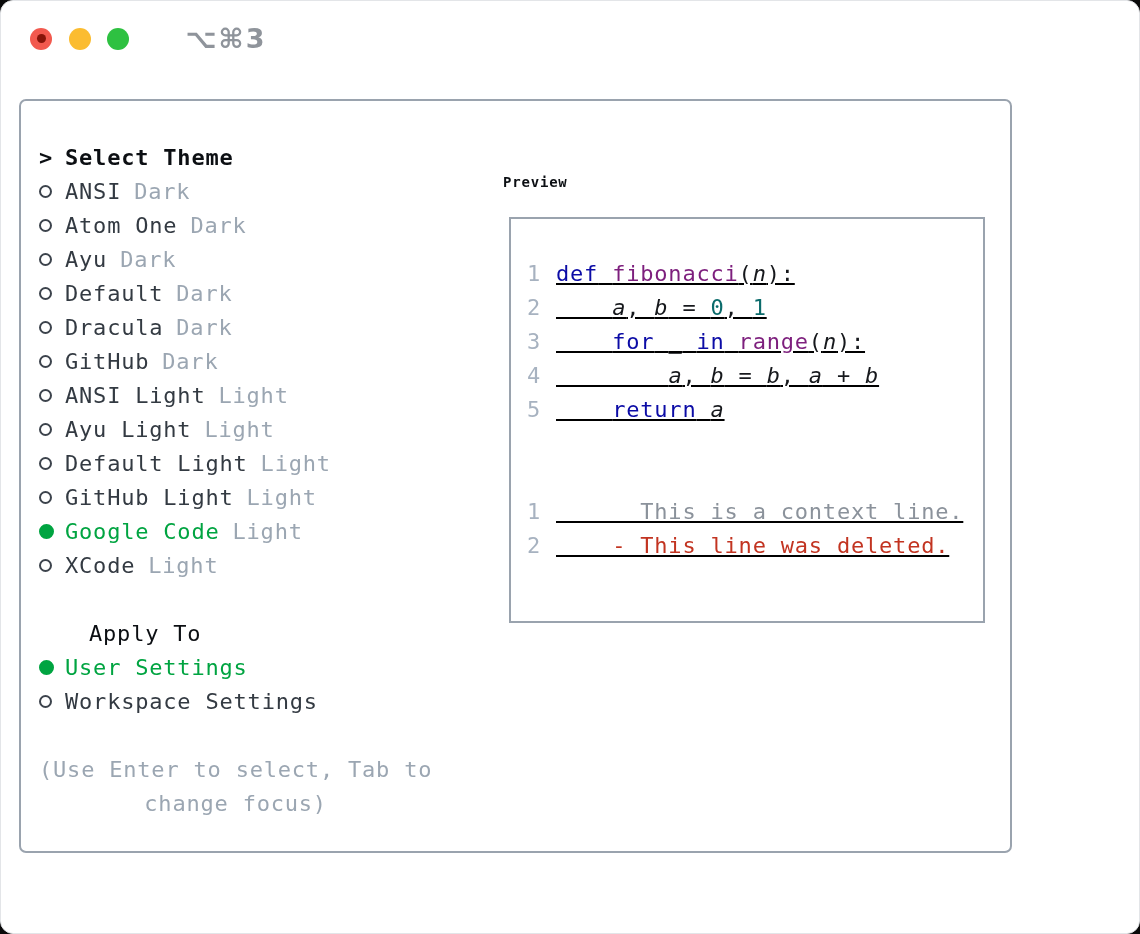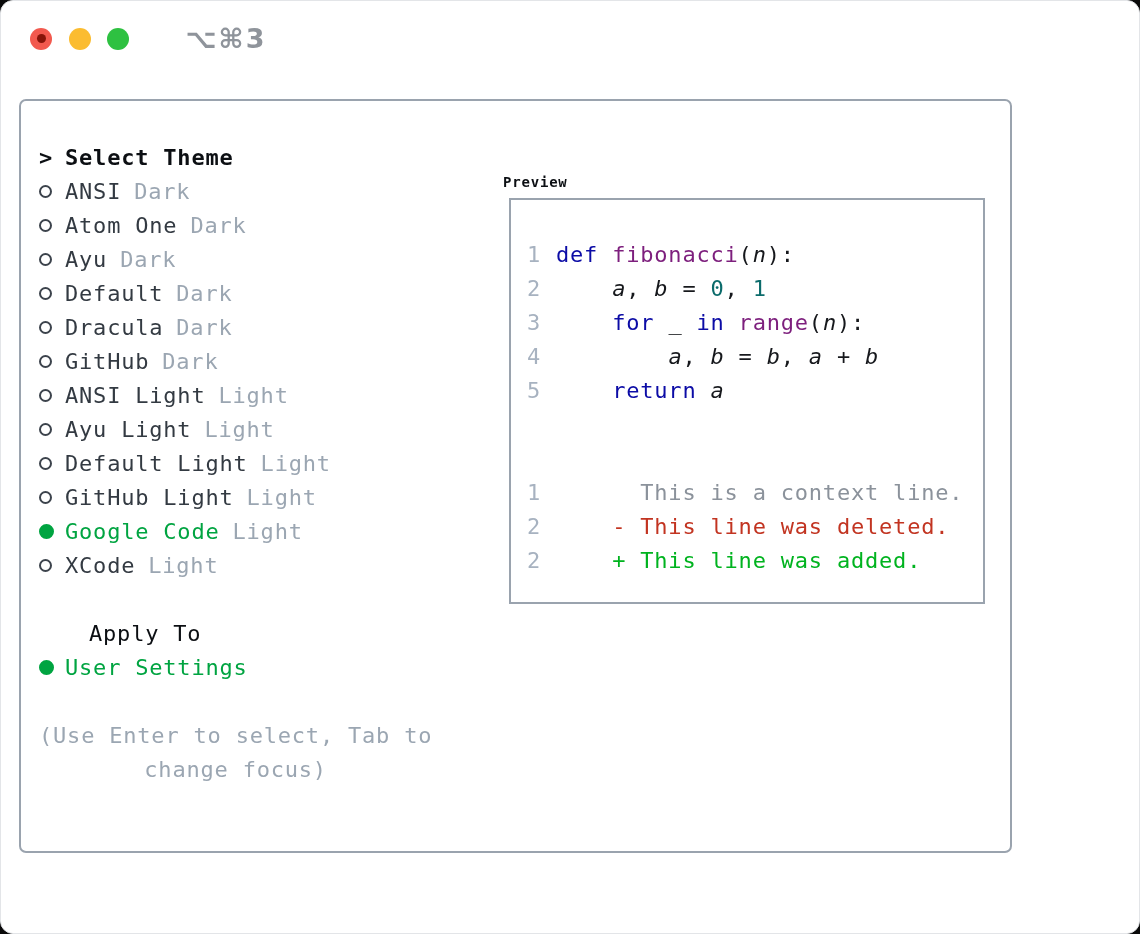--- a/index.html
+++ b/index.html
@@ -42,23 +42,23 @@
                border-color:var(--accent); vertical-align:0; }
   .item-name { color:#333a42; }
   .item-name.sel { color:var(--accent); }
   .item-tag { color:var(--muted); margin-left:13px; }
   .help { color:var(--muted);text-align:center; }
 
   
   .preview-label { position:absolute; left:482px; top:40px; height:34px;
                    line-height:34px; font-size:14px; letter-spacing:0.8px;
                    font-weight:bold; color:#0c0f13;margin-top:24px; }
-  .preview-box { position:absolute; left:488px; top:97px; width:476px; height:406px;
+  .preview-box { position:absolute; left:488px; top:116px; width:476px; height:406px;
                  border:2px solid var(--border); background:#fff;
-                 padding:38px 10px 12px 16px; overflow:hidden; }
+                 padding:38px 10px 12px 16px; overflow:hidden;text-decoration:underline; }
   .pline { height:34px; line-height:34px; font-size:22px; letter-spacing:0.8px;
            white-space:pre; }
   .num { display:inline-block; width:29px; color:var(--lnum); }
   .gap { height:68px; }
   .kwd { color:var(--kwd); }
   .fun { color:var(--fun); }
   .lit { color:var(--lit); }
   .pln { color:var(--pln); }
   .var { color:var(--pln); font-style:italic; }
   .ctx { color:var(--ctx);text-align:right; }
@@ -94,37 +94,37 @@
           <div class="line"><span class="iconcol"><span class="radio"></span></span><span class="item-name">Ayu Light</span><span class="item-tag">Light</span></div>
           <div class="line"><span class="iconcol"><span class="radio"></span></span><span class="item-name">Default Light</span><span class="item-tag">Light</span></div>
           <div class="line"><span class="iconcol"><span class="radio"></span></span><span class="item-name">GitHub Light</span><span class="item-tag">Light</span></div>
           <div class="line"><span class="iconcol"><span class="radio sel"></span></span><span class="item-name sel">Google Code</span><span class="item-tag">Light</span></div>
           <div class="line"><span class="iconcol"><span class="radio"></span></span><span class="item-name">XCode</span><span class="item-tag">Light</span></div>
         </div>
       <div class="blank"></div>
       <div class="line"><span class="iconcol"></span><span class="subhdr">Apply To</span></div>
       <div id="apply-list">
           <div class="line"><span class="iconcol"><span class="radio sel"></span></span><span class="item-name sel">User Settings</span></div>
+          <div class="line"><span class="iconcol"><span class="radio"></span></span><span class="item-name">Workspace Settings</span></div>
         </div>
       <div class="blank"></div>
       <div class="line help">(Use Enter to select, Tab to</div>
       <div class="line help">change focus)</div>
     </div>
 
     <div class="preview-label">Preview</div>
     <div class="preview-box">
       <div id="code-block">
           <div class="pline"><span class="num">1</span><span class="kwd">def</span><span class="pln"> </span><span class="fun">fibonacci</span><span class="pln">(</span><span class="var">n</span><span class="pln">):</span></div>
           <div class="pline"><span class="num">2</span><span class="pln">    </span><span class="var">a</span><span class="pln">, </span><span class="var">b</span><span class="pln"> = </span><span class="lit">0</span><span class="pln">, </span><span class="lit">1</span></div>
           <div class="pline"><span class="num">3</span><span class="pln">    </span><span class="kwd">for</span><span class="pln"> </span><span class="var">_</span><span class="pln"> </span><span class="kwd">in</span><span class="pln"> </span><span class="fun">range</span><span class="pln">(</span><span class="var">n</span><span class="pln">):</span></div>
           <div class="pline"><span class="num">4</span><span class="pln">        </span><span class="var">a</span><span class="pln">, </span><span class="var">b</span><span class="pln"> = </span><span class="var">b</span><span class="pln">, </span><span class="var">a</span><span class="pln"> + </span><span class="var">b</span></div>
           <div class="pline"><span class="num">5</span><span class="pln">    </span><span class="kwd">return</span><span class="pln"> </span><span class="var">a</span></div>
         </div>
       <div class="gap"></div>
       <div id="diff-block">
           <div class="pline"><span class="num">1</span><span class="ctx">      This is a context line.</span></div>
           <div class="pline"><span class="num">2</span><span class="del">    - This line was deleted.</span></div>
-          <div class="pline"><span class="num">2</span><span class="add">    + This line was added.</span></div>
         </div>
     </div>
 
   </div>
 </div>
 
 </body></html>

